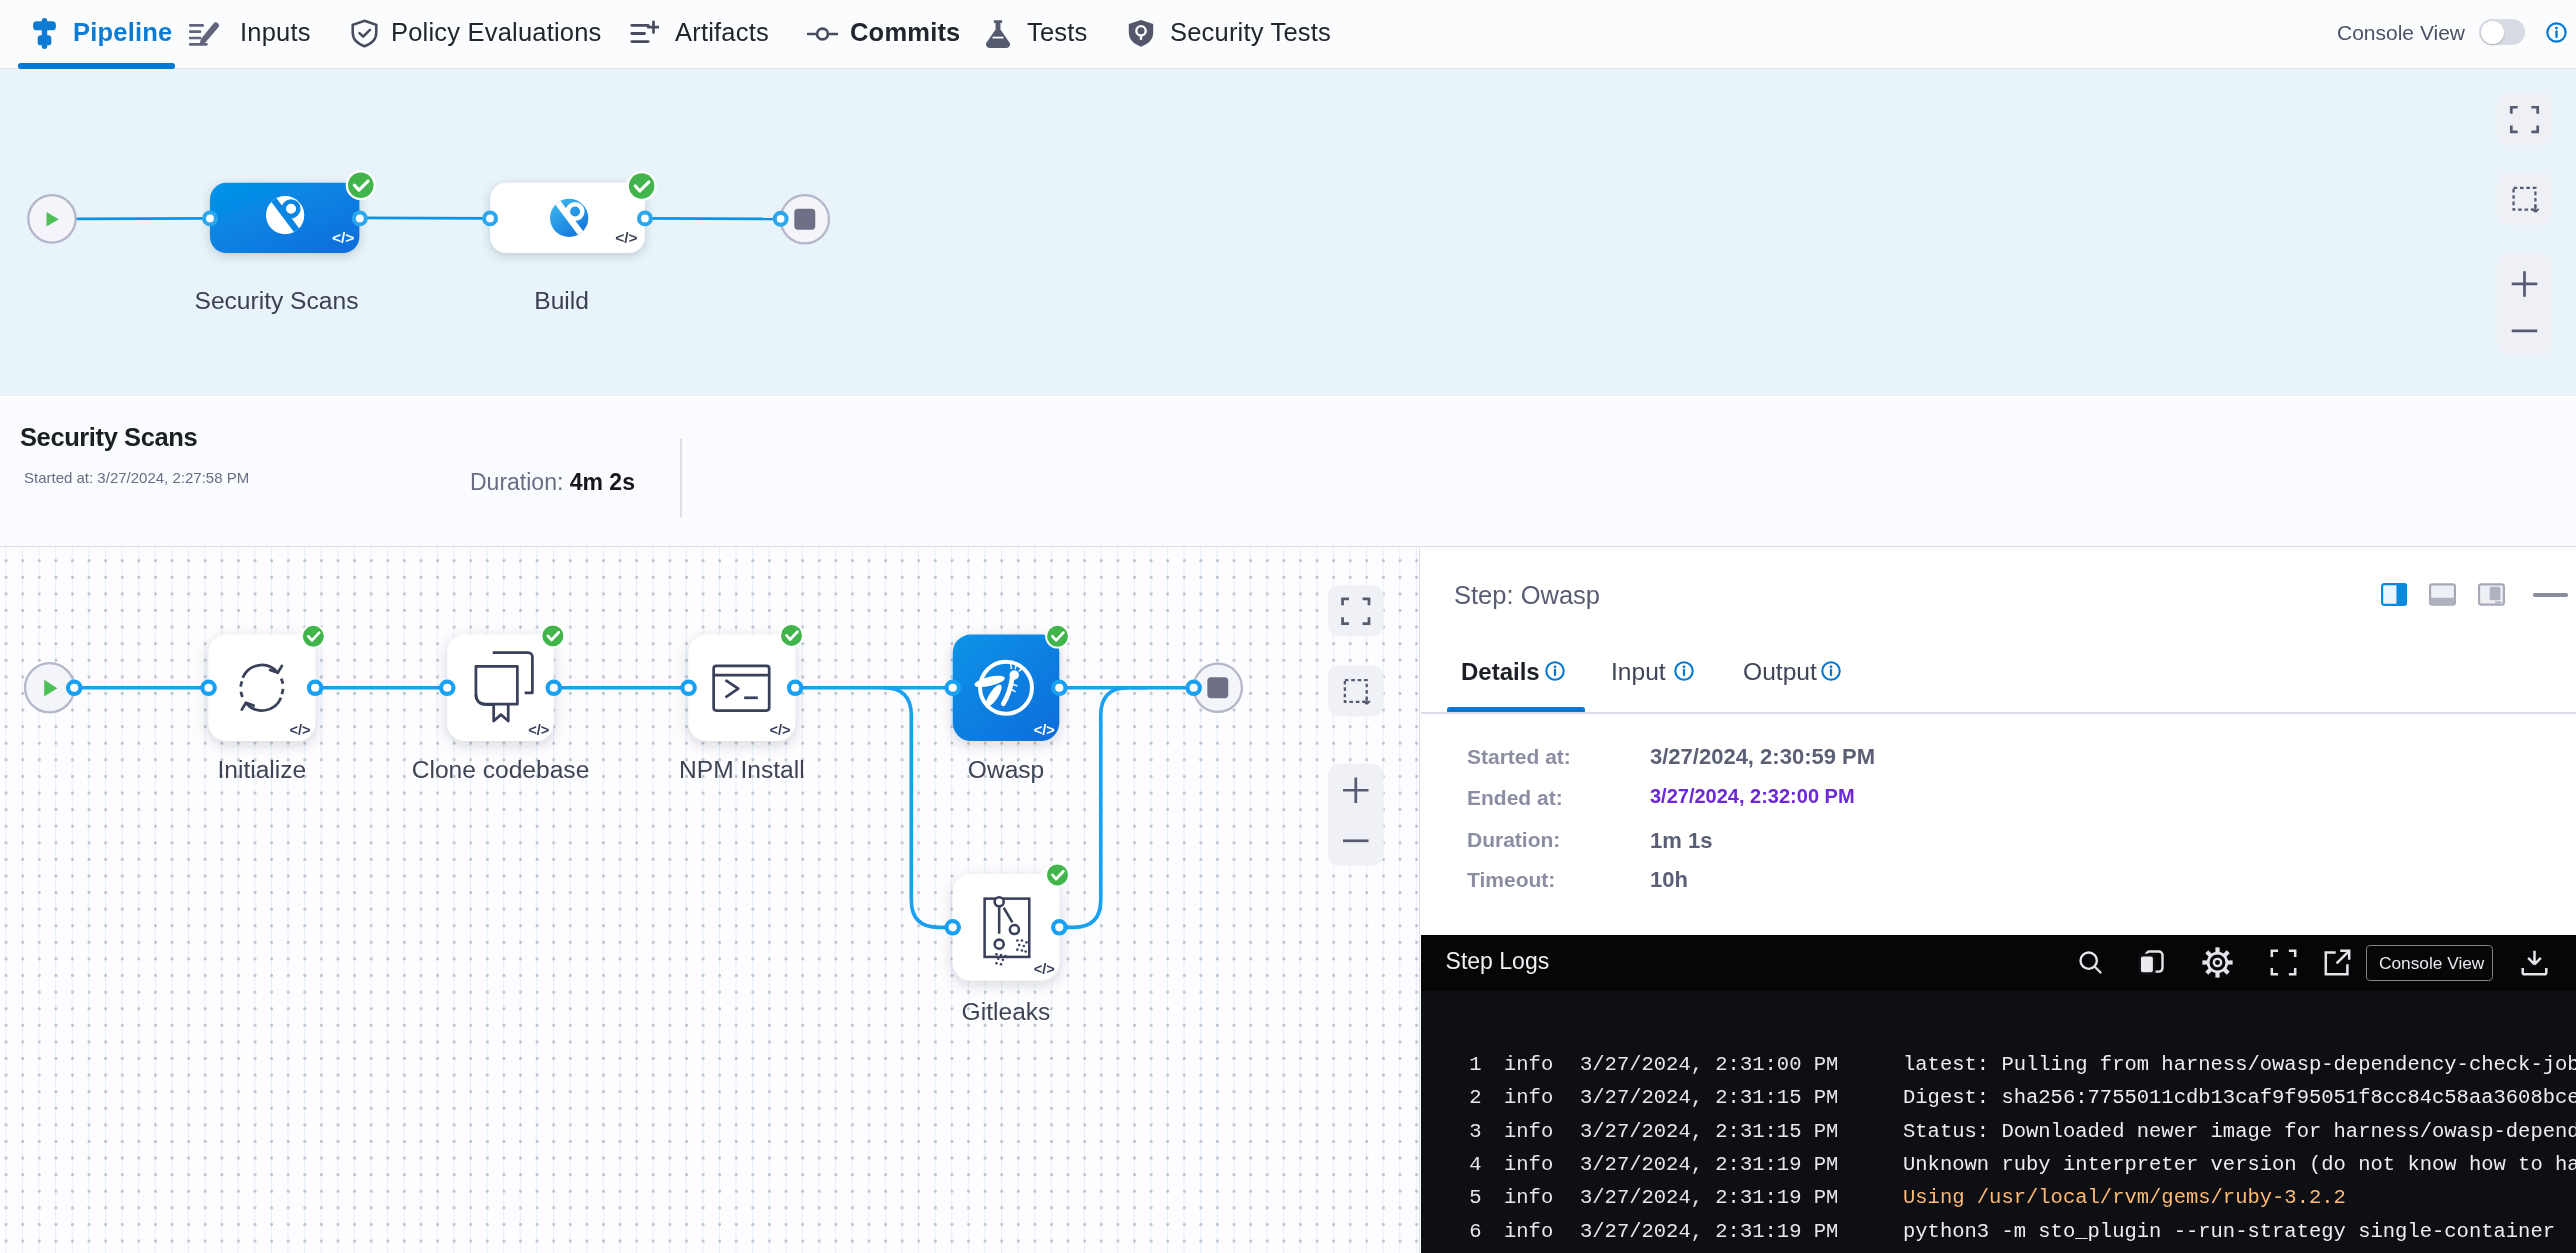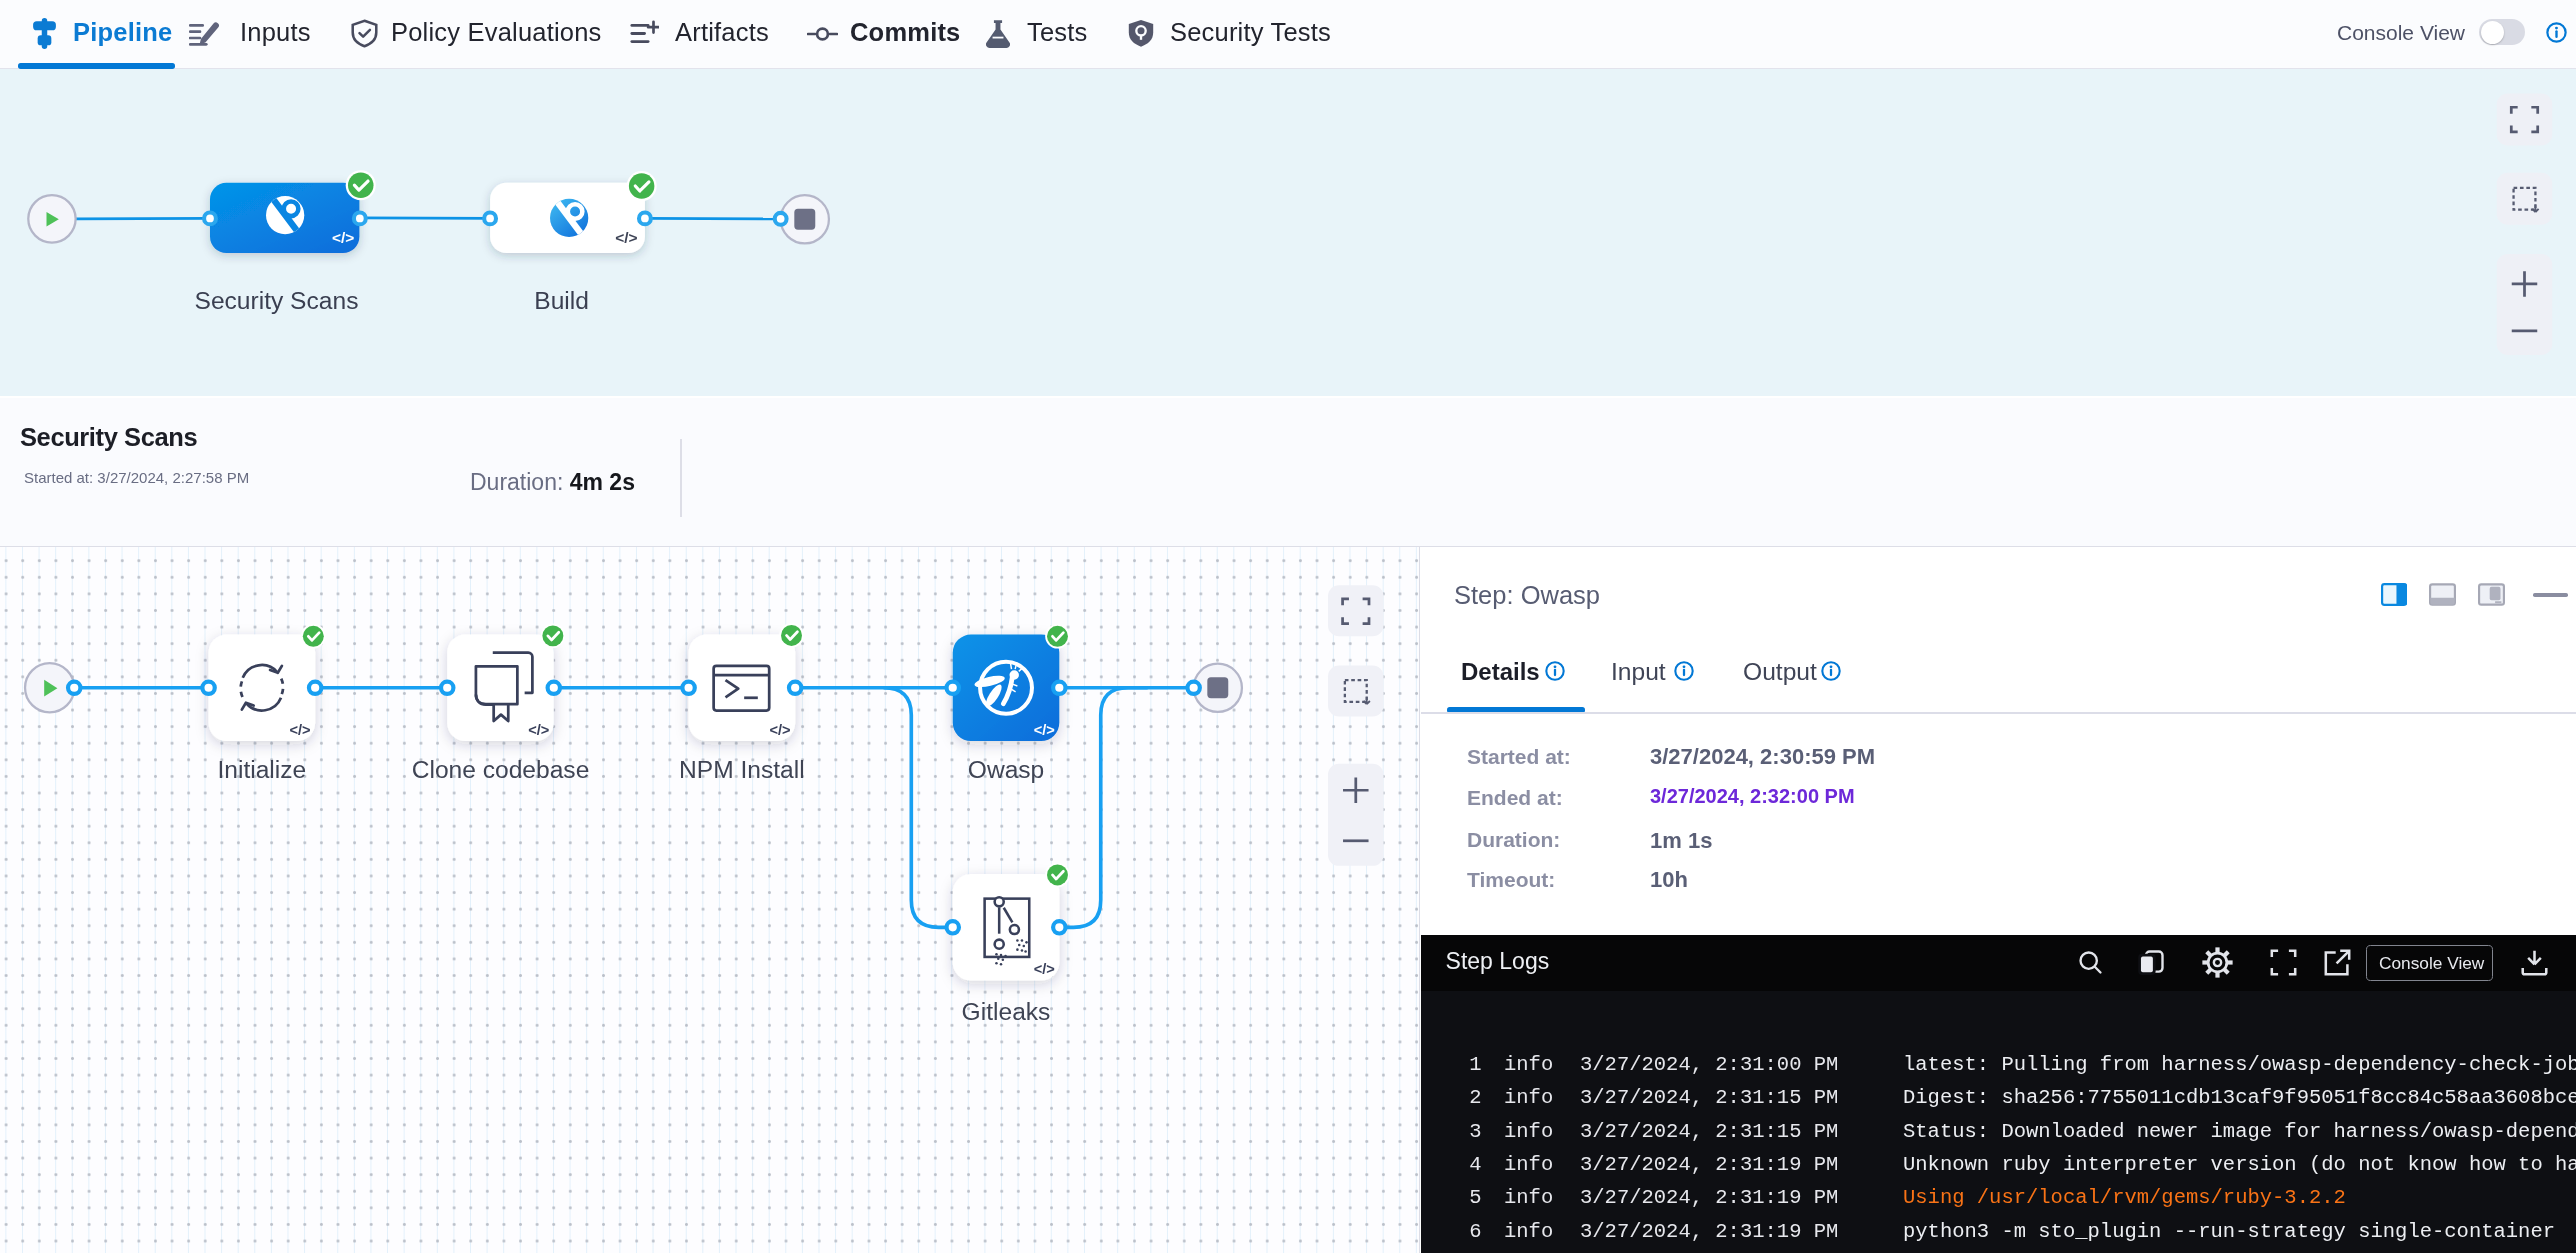--- a/index.html
+++ b/index.html
@@ -449,16 +449,16 @@
   <svg class="abs" style="left:1099px; top:12.8px;" width="29" height="29" viewBox="0 0 32 32" fill="none" stroke="#e2e4ea" stroke-width="2.8">
     <path d="M16 3 v15 m0 0 l-7 -7 m7 7 l7 -7"></path>
     <path d="M3 22 v5 a2 2 0 0 0 2 2 h22 a2 2 0 0 0 2 -2 v-5"></path>
   </svg>
 </div>
 <div id="logarea">
   <div class="logline" style="top:62px;"><span class="abs" style="left:36px; width:24.6px; text-align:right;">1</span><span class="abs" style="left:83px;">info</span><span class="abs" style="left:159px;">3/27/2024, 2:31:00 PM</span><span class="abs" style="left:482px; color:#eceef2;">latest: Pulling from harness/owasp-dependency-check-job-runner</span></div>
   <div class="logline" style="top:95px;"><span class="abs" style="left:36px; width:24.6px; text-align:right;">2</span><span class="abs" style="left:83px;">info</span><span class="abs" style="left:159px;">3/27/2024, 2:31:15 PM</span><span class="abs" style="left:482px; color:#eceef2;">Digest: sha256:7755011cdb13caf9f95051f8cc84c58aa3608bce38a1b2c4</span></div>
   <div class="logline" style="top:129px;"><span class="abs" style="left:36px; width:24.6px; text-align:right;">3</span><span class="abs" style="left:83px;">info</span><span class="abs" style="left:159px;">3/27/2024, 2:31:15 PM</span><span class="abs" style="left:482px; color:#eceef2;">Status: Downloaded newer image for harness/owasp-dependency-che</span></div>
   <div class="logline" style="top:162px;"><span class="abs" style="left:36px; width:24.6px; text-align:right;">4</span><span class="abs" style="left:83px;">info</span><span class="abs" style="left:159px;">3/27/2024, 2:31:19 PM</span><span class="abs" style="left:482px; color:#eceef2;">Unknown ruby interpreter version (do not know how to handle it)</span></div>
-  <div class="logline" style="top:195px;"><span class="abs" style="left:36px; width:24.6px; text-align:right;">5</span><span class="abs" style="left:83px;">info</span><span class="abs" style="left:159px;">3/27/2024, 2:31:19 PM</span><span class="abs" style="left:482px; color:#f97316;">Using /usr/local/rvm/gems/ruby-3.2.2</span></div>
+  <div class="logline" style="top:195px;"><span class="abs" style="left:36px; width:24.6px; text-align:right;">5</span><span class="abs" style="left:83px;">info</span><span class="abs" style="left:159px;">3/27/2024, 2:31:19 PM</span><span class="abs" style="left:482px; color:#fdba74;">Using /usr/local/rvm/gems/ruby-3.2.2</span></div>
   <div class="logline" style="top:229px;"><span class="abs" style="left:36px; width:24.6px; text-align:right;">6</span><span class="abs" style="left:83px;">info</span><span class="abs" style="left:159px;">3/27/2024, 2:31:19 PM</span><span class="abs" style="left:482px; color:#eceef2;">python3 -m sto_plugin --run-strategy single-container</span></div>
 </div>
 
 
 </body></html>

